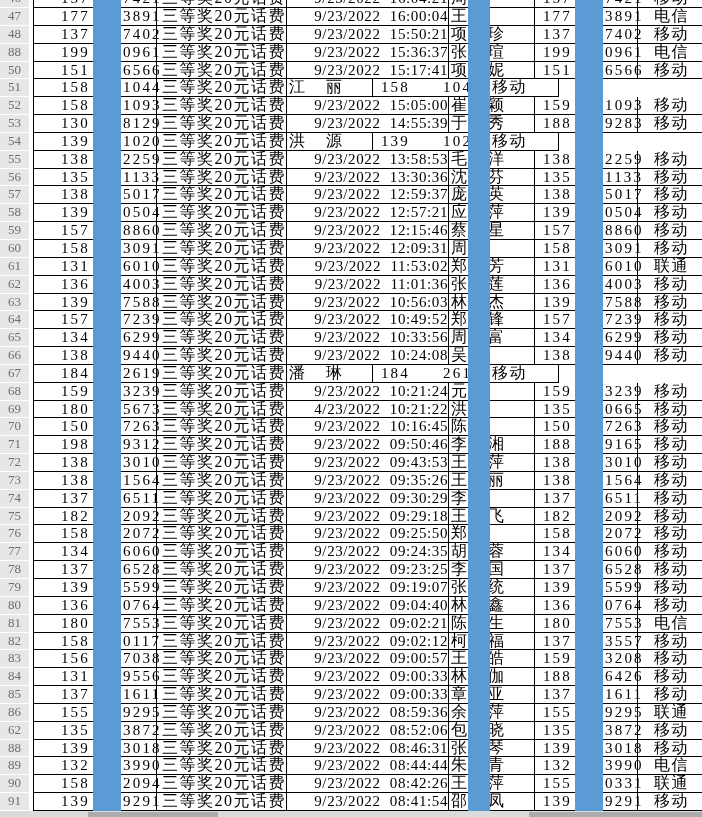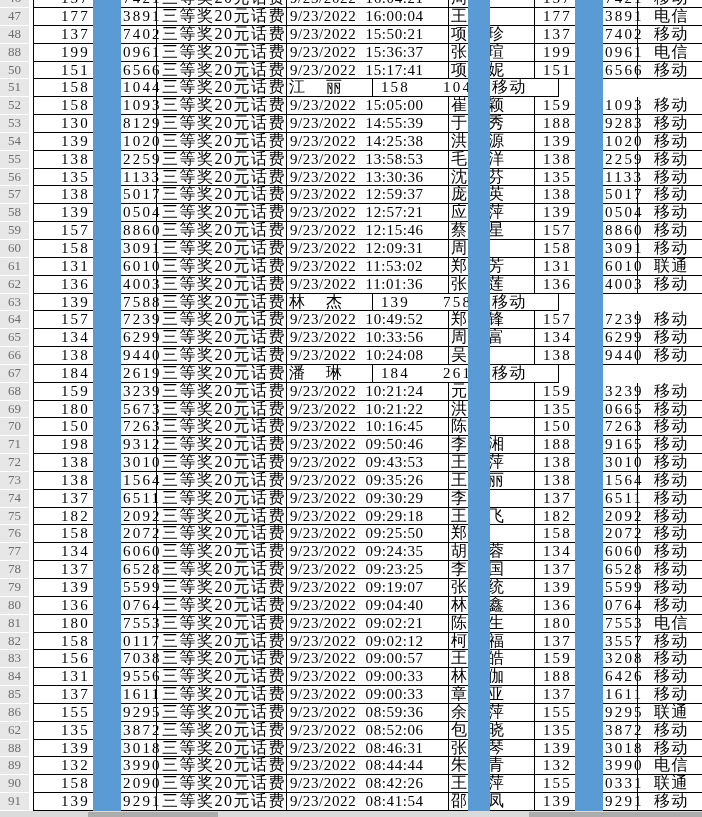--- a/index.html
+++ b/index.html
@@ -9,21 +9,21 @@
   .row{display:flex;height:17.848px;box-sizing:border-box;}
   .row.partial{height:8px;overflow:hidden;}
   .row.partial .rh,.row.partial .gap,.row.partial .cell{height:18px;margin-top:-10px;}
   .rh{width:29px;box-sizing:border-box;background:#E7E7E7;color:#6E6E6E;
       font-size:13px;text-align:center;line-height:16px;border-bottom:1px solid #FFFFFF;}
   .gap{width:4px;background:#fff;}
   .cell{box-sizing:border-box;position:relative;border-right:1px solid #000;
         border-bottom:1px solid #000;white-space:nowrap;line-height:16.5px;}
   .c-phone1{width:124px;border-left:1px solid #000;}
   .c-prize{width:130px;padding-left:5px;}
-  .c-date{width:162px;padding-left:3px;}
+  .c-date{width:162px;padding-left:3px;text-align:right;}
   .c-name{width:86px;}
   .c-phone2{width:103px;}
   .c-carrier{width:83px;padding-left:16px;}
   .num{font-size:15px;letter-spacing:2.2px;}
   .dt{font-size:15px;letter-spacing:0.6px;word-spacing:5px;}
   .cjk{font-size:16px;letter-spacing:1.5px;}
   .c-phone1 .pfx{position:absolute;right:66px;top:0;}
   .c-phone1 .sfx{position:absolute;left:89px;top:0;}
   .c-name .surname{position:absolute;left:2px;top:0;}
   .c-name .given{position:absolute;left:39px;top:0;}
@@ -241,23 +241,20 @@
       <div class="row">
     <div class="rh">54</div>
     <div class="gap"></div>
     <div class="cell c-phone1">
       <span class="pfx num">139</span>
       <span class="sfx num">1020</span>
     </div>
     <div class="cell c-prize">
       <span class="cjk">三等奖20元话费</span>
     </div>
-    <div class="cell c-date">
-      <span class="dt">9/23/2022 14:25:38</span>
-    </div>
     <div class="cell c-name">
       <span class="surname cjk">洪</span>
       <span class="given cjk">源</span>
     </div>
     <div class="cell c-phone2">
       <span class="pfx num">139</span>
       <span class="sfx num">1020</span>
     </div>
     <div class="cell c-carrier">
       <span class="cjk">移动</span>
@@ -466,20 +463,23 @@
       <div class="row">
     <div class="rh">63</div>
     <div class="gap"></div>
     <div class="cell c-phone1">
       <span class="pfx num">139</span>
       <span class="sfx num">7588</span>
     </div>
     <div class="cell c-prize">
       <span class="cjk">三等奖20元话费</span>
     </div>
+    <div class="cell c-date">
+      <span class="dt">9/23/2022 10:56:03</span>
+    </div>
     <div class="cell c-name">
       <span class="surname cjk">林</span>
       <span class="given cjk">杰</span>
     </div>
     <div class="cell c-phone2">
       <span class="pfx num">139</span>
       <span class="sfx num">7588</span>
     </div>
     <div class="cell c-carrier">
       <span class="cjk">移动</span>
@@ -611,21 +611,21 @@
     <div class="rh">69</div>
     <div class="gap"></div>
     <div class="cell c-phone1">
       <span class="pfx num">180</span>
       <span class="sfx num">5673</span>
     </div>
     <div class="cell c-prize">
       <span class="cjk">三等奖20元话费</span>
     </div>
     <div class="cell c-date">
-      <span class="dt">9/23/2022 10:21:22</span>
+      <span class="dt">4/23/2022 10:21:22</span>
     </div>
     <div class="cell c-name">
       <span class="surname cjk">洪</span>
       <span class="given cjk"></span>
     </div>
     <div class="cell c-phone2">
       <span class="pfx num">135</span>
       <span class="sfx num">0665</span>
     </div>
     <div class="cell c-carrier">
@@ -1130,21 +1130,21 @@
     </div>
     <div class="cell c-carrier">
       <span class="cjk">电信</span>
     </div>
   </div>
       <div class="row">
     <div class="rh">90</div>
     <div class="gap"></div>
     <div class="cell c-phone1">
       <span class="pfx num">158</span>
-      <span class="sfx num">2090</span>
+      <span class="sfx num">2094</span>
     </div>
     <div class="cell c-prize">
       <span class="cjk">三等奖20元话费</span>
     </div>
     <div class="cell c-date">
       <span class="dt">9/23/2022 08:42:26</span>
     </div>
     <div class="cell c-name">
       <span class="surname cjk">王</span>
       <span class="given cjk">萍</span>

